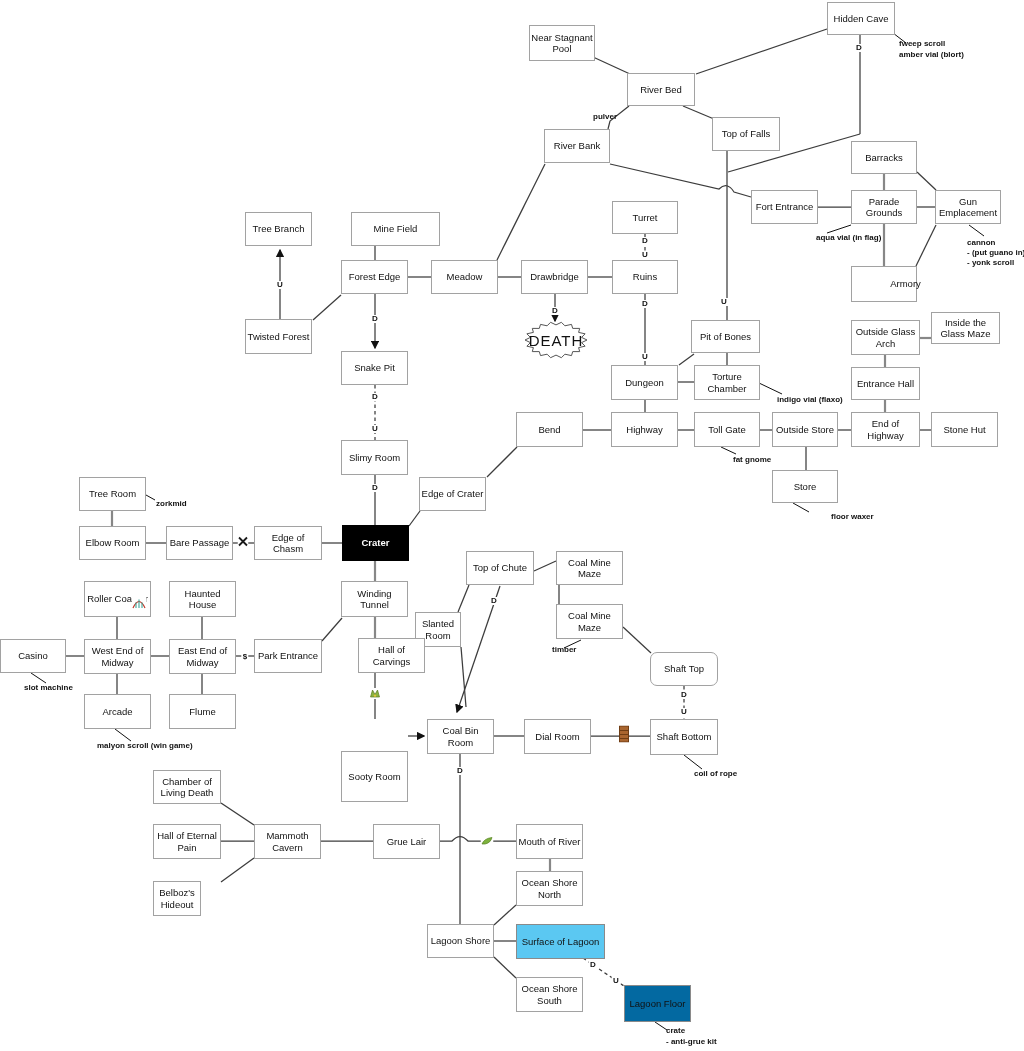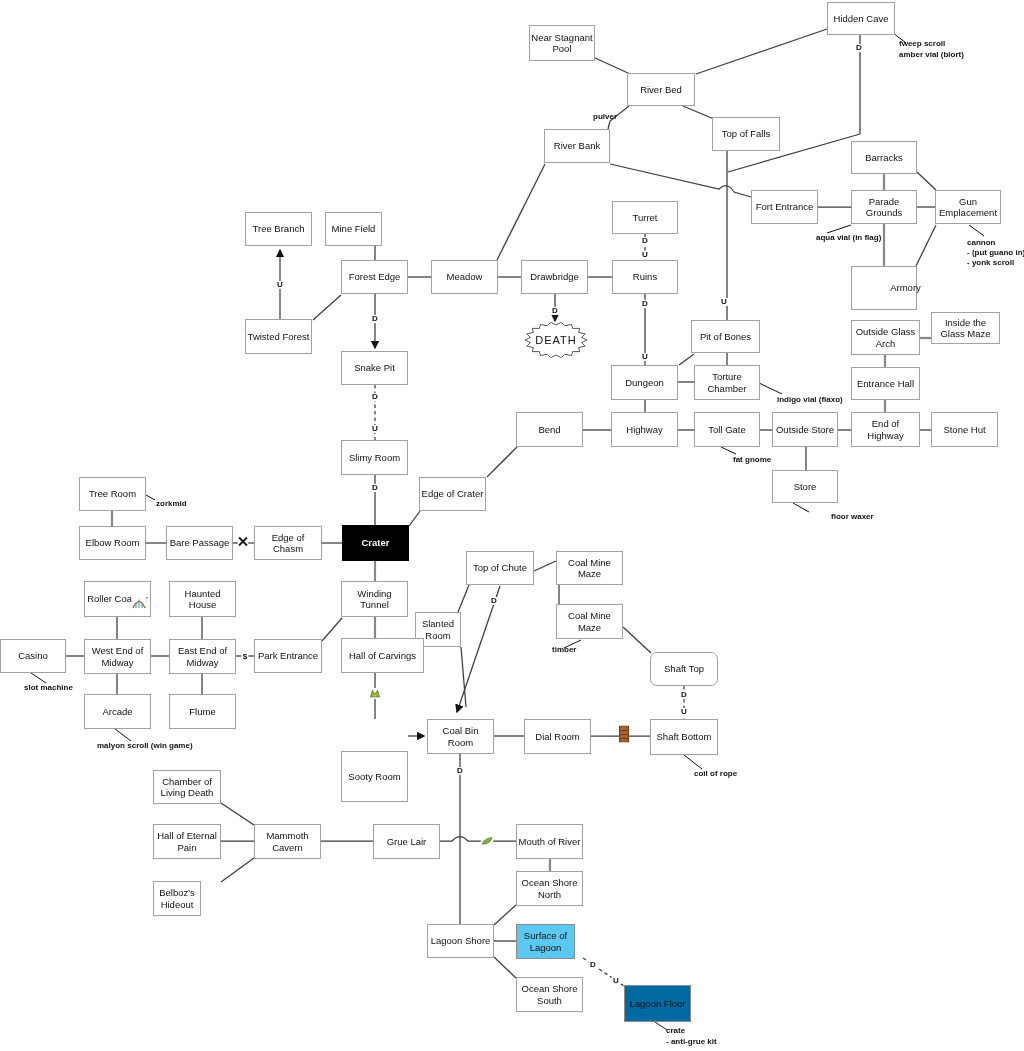--- a/index.html
+++ b/index.html
@@ -12,21 +12,21 @@
         font-size:9.5px;line-height:1.18;color:#111;padding:1px;box-sizing:border-box;}
   .node.dark{background:#000;border-color:#000;color:#fff;font-weight:bold;}
   .node.blue{border-color:#8a8a8a;}
   .clabel{position:absolute;z-index:4;transform:translate(-50%,-50%);
           font-size:8px;font-weight:bold;color:#111;background:#fff;
           padding:0 1.5px;line-height:1;}
   .note{position:absolute;z-index:4;font-size:8px;font-weight:bold;color:#111;
         white-space:pre;line-height:1;}
   .icon{position:absolute;z-index:5;transform:translate(-50%,-50%);}
   .death-label{position:absolute;z-index:4;transform:translate(-50%,-50%);
-               font-size:11px;color:#111;letter-spacing:1px;}
+               font-size:15px;color:#111;letter-spacing:1px;}
 </style>
 </head>
 <body>
 
 <div id="canvas">
   <svg id="edges-svg" width="1024" height="1051">
     <defs>
       <marker id="arr" viewBox="0 0 10 10" refX="8.5" refY="5" markerWidth="7" markerHeight="7" orient="auto-start-reverse">
         <path d="M0 0 L10 5 L0 10 z" fill="#111"></path>
       </marker>
@@ -128,23 +128,23 @@
   <div id="nodes-layer">
       <div class="node" style="left: 827px; top: 2px; width: 68px; height: 33px;">Hidden Cave</div>
       <div class="node" style="left: 529px; top: 25px; width: 66px; height: 36px;">Near Stagnant Pool</div>
       <div class="node" style="left: 627px; top: 73px; width: 68px; height: 33px;">River Bed</div>
       <div class="node" style="left: 712px; top: 117px; width: 68px; height: 34px;">Top of Falls</div>
       <div class="node" style="left: 544px; top: 129px; width: 66px; height: 34px;">River Bank</div>
       <div class="node" style="left: 851px; top: 141px; width: 66px; height: 33px;">Barracks</div>
       <div class="node" style="left: 751px; top: 190px; width: 67px; height: 34px;">Fort Entrance</div>
       <div class="node" style="left: 851px; top: 190px; width: 66px; height: 34px;">Parade Grounds</div>
       <div class="node" style="left: 935px; top: 190px; width: 66px; height: 34px;">Gun Emplacement</div>
-      <div class="node" style="left: 851px; top: 266px; width: 66px; height: 44px; padding-left: 44px;">Armory</div>
+      <div class="node" style="left: 851px; top: 266px; width: 66px; height: 36px; padding-left: 44px;">Armory</div>
       <div class="node" style="left: 245px; top: 212px; width: 67px; height: 34px;">Tree Branch</div>
-      <div class="node" style="left: 325px; top: 212px; width: 57px; height: 34px;">Mine Field</div>
+      <div class="node" style="left: 351px; top: 212px; width: 89px; height: 34px;">Mine Field</div>
       <div class="node" style="left: 341px; top: 260px; width: 67px; height: 34px;">Forest Edge</div>
       <div class="node" style="left: 431px; top: 260px; width: 67px; height: 34px;">Meadow</div>
       <div class="node" style="left: 521px; top: 260px; width: 67px; height: 34px;">Drawbridge</div>
       <div class="node" style="left: 612px; top: 201px; width: 66px; height: 33px;">Turret</div>
       <div class="node" style="left: 612px; top: 260px; width: 66px; height: 34px;">Ruins</div>
       <div class="node" style="left: 245px; top: 319px; width: 67px; height: 35px;">Twisted Forest</div>
       <div class="node" style="left: 691px; top: 320px; width: 69px; height: 33px;">Pit of Bones</div>
       <div class="node" style="left: 851px; top: 320px; width: 69px; height: 35px;">Outside Glass Arch</div>
       <div class="node" style="left: 931px; top: 312px; width: 69px; height: 32px;">Inside the Glass Maze</div>
       <div class="node" style="left: 341px; top: 351px; width: 67px; height: 34px;">Snake Pit</div>
@@ -169,37 +169,37 @@
       <div class="node" style="left: 556px; top: 551px; width: 67px; height: 34px;">Coal Mine Maze</div>
       <div class="node" style="left: 84px; top: 581px; width: 67px; height: 36px;">Roller Coaster</div>
       <div class="node" style="left: 169px; top: 581px; width: 67px; height: 36px;">Haunted House</div>
       <div class="node" style="left: 341px; top: 581px; width: 67px; height: 36px;">Winding Tunnel</div>
       <div class="node" style="left: 556px; top: 604px; width: 67px; height: 35px;">Coal Mine Maze</div>
       <div class="node" style="left: 415px; top: 612px; width: 46px; height: 35px;">Slanted Room</div>
       <div class="node" style="left: 0px; top: 639px; width: 66px; height: 34px;">Casino</div>
       <div class="node" style="left: 84px; top: 639px; width: 67px; height: 35px;">West End of Midway</div>
       <div class="node" style="left: 169px; top: 639px; width: 67px; height: 35px;">East End of Midway</div>
       <div class="node" style="left: 254px; top: 639px; width: 68px; height: 34px;">Park Entrance</div>
-      <div class="node" style="left: 341px; top: 638px; width: 83px; height: 35px;">Hall of Carvings</div>
+      <div class="node" style="left: 358px; top: 638px; width: 67px; height: 35px;">Hall of Carvings</div>
       <div class="node" style="left: 650px; top: 652px; width: 68px; height: 34px; border-radius: 7px;">Shaft Top</div>
       <div class="node" style="left: 84px; top: 694px; width: 67px; height: 35px;">Arcade</div>
       <div class="node" style="left: 169px; top: 694px; width: 67px; height: 35px;">Flume</div>
       <div class="node" style="left: 341px; top: 719px; width: 67px; height: 51px; margin-top: 32px;">Sooty Room</div>
       <div class="node" style="left: 427px; top: 719px; width: 67px; height: 35px;">Coal Bin Room</div>
       <div class="node" style="left: 524px; top: 719px; width: 67px; height: 35px;">Dial Room</div>
       <div class="node" style="left: 650px; top: 719px; width: 68px; height: 36px;">Shaft Bottom</div>
       <div class="node" style="left: 153px; top: 770px; width: 68px; height: 34px;">Chamber of Living Death</div>
       <div class="node" style="left: 153px; top: 824px; width: 68px; height: 35px;">Hall of Eternal Pain</div>
       <div class="node" style="left: 254px; top: 824px; width: 67px; height: 35px;">Mammoth Cavern</div>
       <div class="node" style="left: 373px; top: 824px; width: 67px; height: 35px;">Grue Lair</div>
       <div class="node" style="left: 516px; top: 824px; width: 67px; height: 35px;">Mouth of River</div>
       <div class="node" style="left: 516px; top: 871px; width: 67px; height: 35px;">Ocean Shore North</div>
       <div class="node" style="left: 153px; top: 881px; width: 48px; height: 35px;">Belboz's Hideout</div>
       <div class="node" style="left: 427px; top: 924px; width: 67px; height: 34px;">Lagoon Shore</div>
-      <div class="node blue" style="left: 516px; top: 924px; width: 59px; height: 35px; background: rgb(91, 200, 242);">Surface of Lagoon</div>
+      <div class="node blue" style="left: 516px; top: 924px; width: 89px; height: 35px; background: rgb(91, 200, 242);">Surface of Lagoon</div>
       <div class="node" style="left: 516px; top: 977px; width: 67px; height: 35px;">Ocean Shore South</div>
       <div class="node blue" style="left: 624px; top: 985px; width: 67px; height: 37px; background: #0369a1;">Lagoon Floor</div>
     </div>
   <div id="labels-layer">
       <span class="death-label" style="left: 556px; top: 340px;">DEATH</span>
       <span class="clabel" style="left: 859px; top: 48px;">D</span>
       <span class="clabel" style="left: 280px; top: 285px;">U</span>
       <span class="clabel" style="left: 375px; top: 319px;">D</span>
       <span class="clabel" style="left: 645px; top: 241px;">D</span>
       <span class="clabel" style="left: 645px; top: 255px;">U</span>

